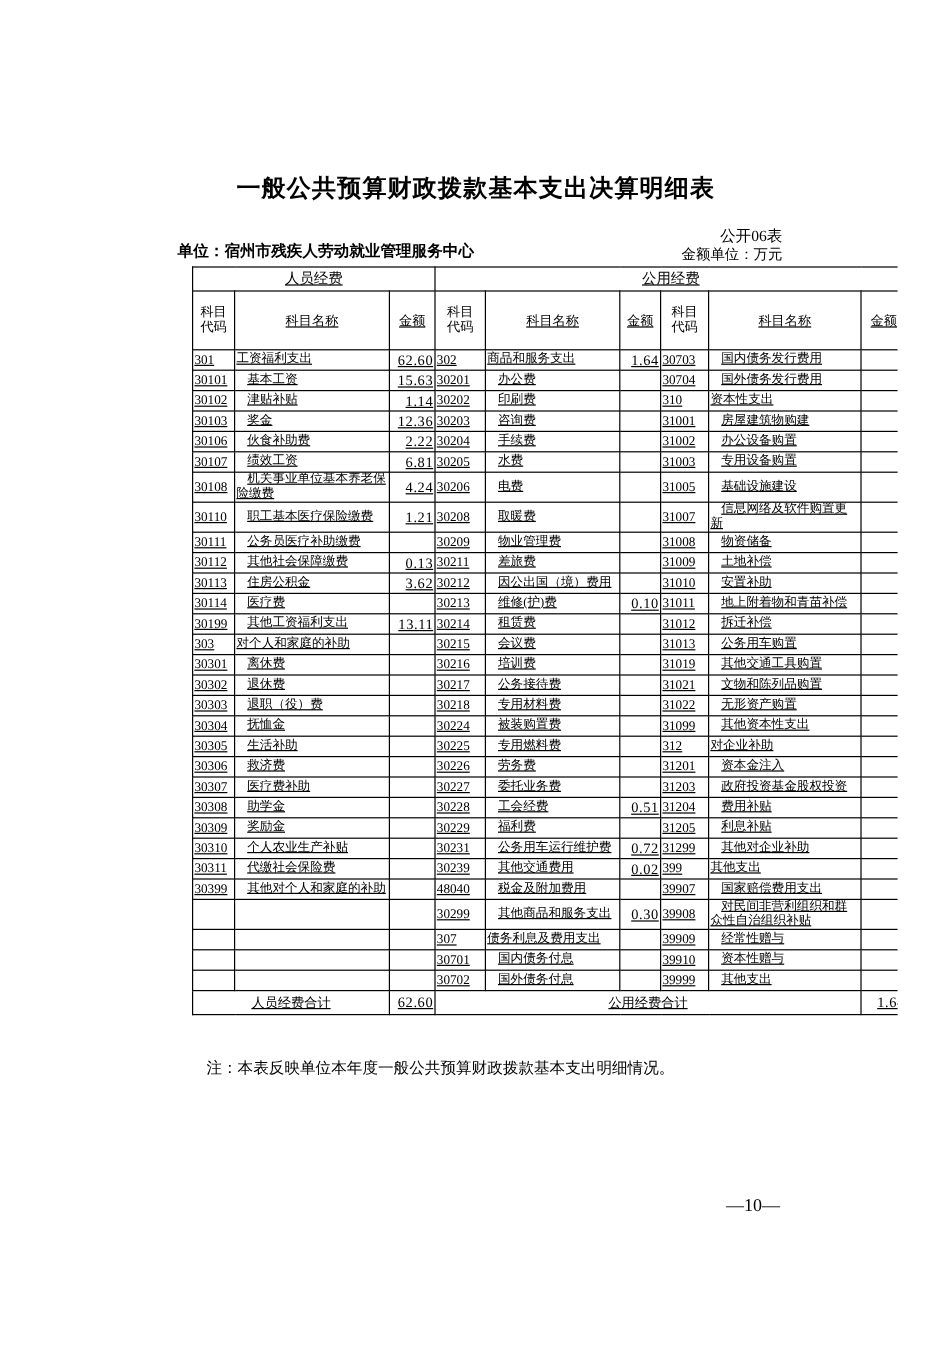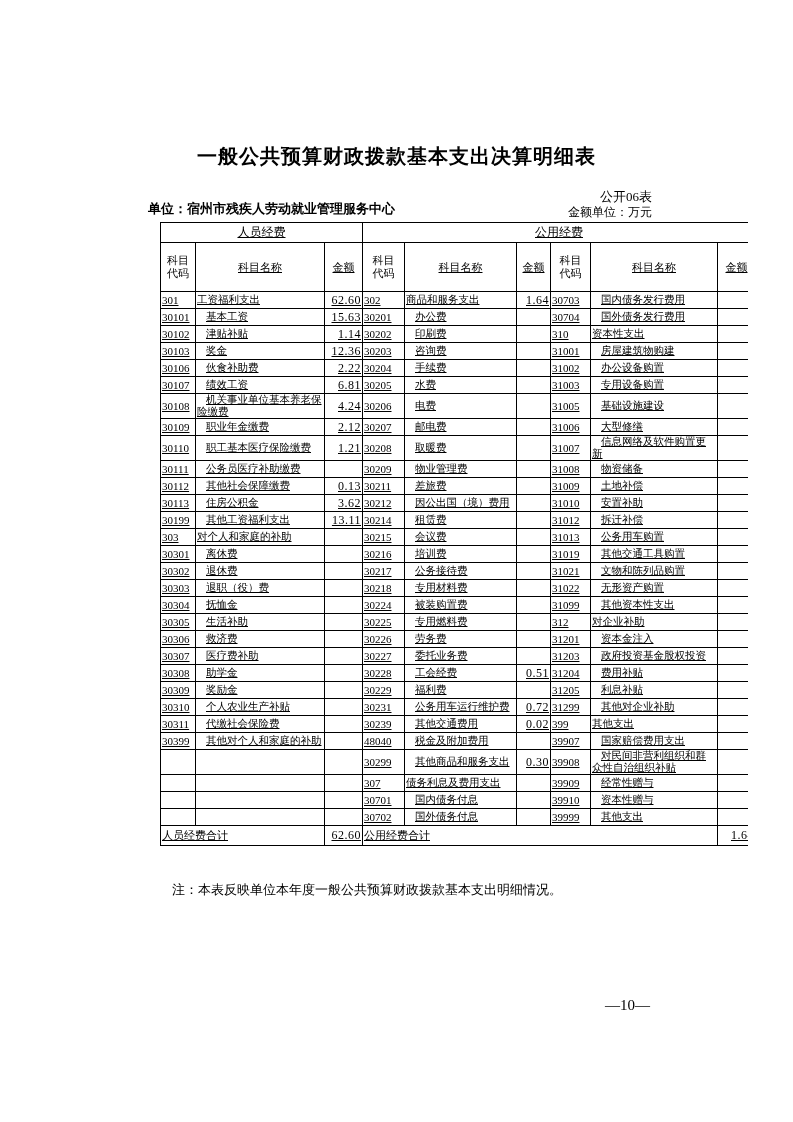--- a/index.html
+++ b/index.html
@@ -92,21 +92,21 @@
   td.name.sub { text-indent: 9px; }
   td.amt {
     font-size: 12px;
     text-align: right;
     padding-right: 2px;
     letter-spacing: 0.5px;
   }
   tfoot td.total-label {
     height: 20px;
     font-size: 11px;
-    text-align: left;
+    text-align: center;
   }
   .note {
     position: absolute;
     top: 881px;
     left: 103px;
     font-size: 13px;
     margin-left: 24px;
   }
   .page-number {
     position: absolute;
@@ -227,31 +227,20 @@
           <td class="name sub">机关事业单位基本养老保险缴费</td>
           <td class="amt">4.24</td>
           <td class="code">30206</td>
           <td class="name sub">电费</td>
           <td class="amt"></td>
           <td class="code">31005</td>
           <td class="name sub">基础设施建设</td>
           <td class="amt"></td>
         </tr>
         <tr>
-          <td class="code">30109</td>
-          <td class="name sub">职业年金缴费</td>
-          <td class="amt">2.12</td>
-          <td class="code">30207</td>
-          <td class="name sub">邮电费</td>
-          <td class="amt"></td>
-          <td class="code">31006</td>
-          <td class="name sub">大型修缮</td>
-          <td class="amt"></td>
-        </tr>
-        <tr>
           <td class="code">30110</td>
           <td class="name sub">职工基本医疗保险缴费</td>
           <td class="amt">1.21</td>
           <td class="code">30208</td>
           <td class="name sub">取暖费</td>
           <td class="amt"></td>
           <td class="code">31007</td>
           <td class="name sub">信息网络及软件购置更新</td>
           <td class="amt"></td>
         </tr>
@@ -279,20 +268,31 @@
         </tr>
         <tr>
           <td class="code">30113</td>
           <td class="name sub">住房公积金</td>
           <td class="amt">3.62</td>
           <td class="code">30212</td>
           <td class="name sub">因公出国（境）费用</td>
           <td class="amt"></td>
           <td class="code">31010</td>
           <td class="name sub">安置补助</td>
+          <td class="amt"></td>
+        </tr>
+        <tr>
+          <td class="code">30114</td>
+          <td class="name sub">医疗费</td>
+          <td class="amt"></td>
+          <td class="code">30213</td>
+          <td class="name sub">维修(护)费</td>
+          <td class="amt">0.10</td>
+          <td class="code">31011</td>
+          <td class="name sub">地上附着物和青苗补偿</td>
           <td class="amt"></td>
         </tr>
         <tr>
           <td class="code">30199</td>
           <td class="name sub">其他工资福利支出</td>
           <td class="amt">13.11</td>
           <td class="code">30214</td>
           <td class="name sub">租赁费</td>
           <td class="amt"></td>
           <td class="code">31012</td>

